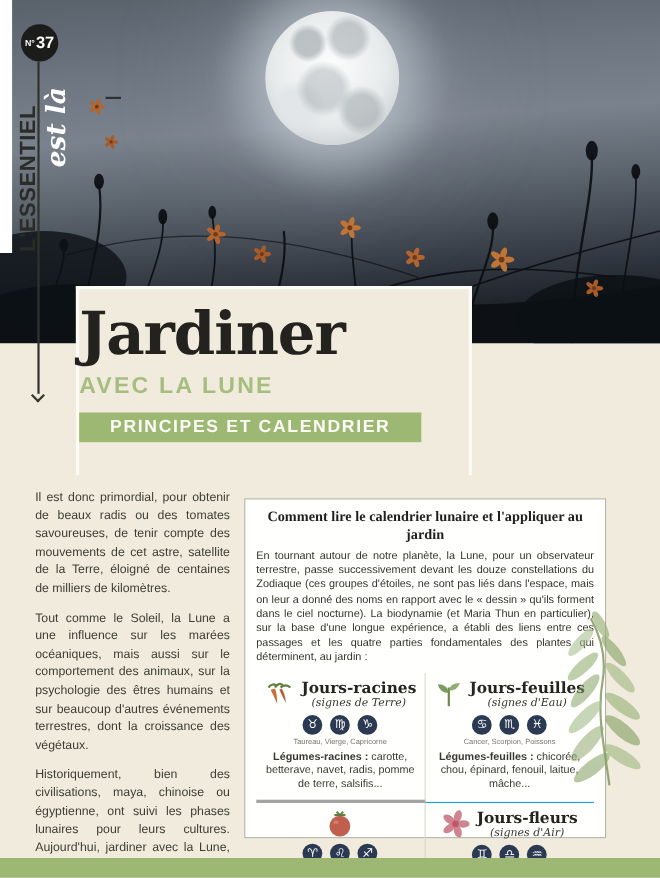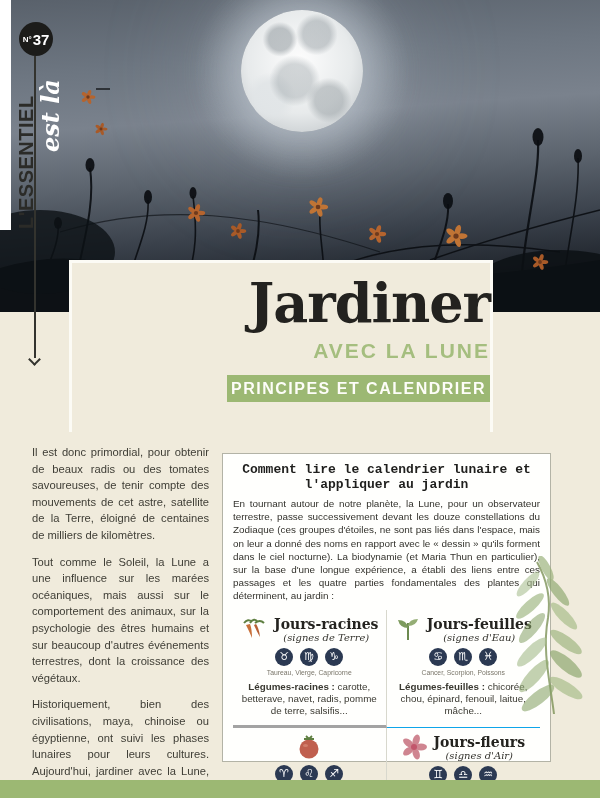--- a/index.html
+++ b/index.html
@@ -52,50 +52,50 @@
   }
   .script{
     position:absolute; left:36px; top:152px; width:74px; height:30px;
     transform-origin:0 0; transform:rotate(-90deg);
     font-family:"DejaVu Serif", serif; font-style:italic; font-weight:bold;
     font-size:24px; color:#ffffff;
   }
 
   
   .title-box{
-    position:absolute; left:69px; top:260px; width:424px; height:172px;
+    position:absolute; left:69px; top:260px; width:360px; height:172px;
     background:#f0ebdc; border:3px solid #fcfbf5; border-bottom:none;
-    text-align:right; padding-top:12px;
+    text-align:left; padding-top:12px;
   }
   .main-title{
     font-family:"DejaVu Serif", serif; font-weight:bold; font-size:54px; line-height:1.05;
     color:#23221f; letter-spacing:-1px;
   }
   .sub-title{
     margin-top:7px; font-size:21px; font-weight:bold; letter-spacing:2px; color:#a5be7f;
   }
   .banner{
     display:inline-block; margin-top:12px; background:#9cb873; color:#fdfdf8;
-    font-size:16px; font-weight:bold; letter-spacing:1.5px; padding:5px 4px 4px;
+    font-size:16px; font-weight:bold; letter-spacing:1.5px; padding:5px 28px 4px;
   }
 
   
   .intro{
     position:absolute; left:32px; top:444px; width:177px;
     font-size:11.2px; line-height:16.6px; color:#3e3d35; text-align:justify;
   }
   .intro p{ margin-bottom:10px; }
 
   
   .card{
     position:absolute; left:222px; top:453px; width:329px; height:309px;
     background:#fffffd; border:1px solid #b3b3a6; padding:8px 10px 6px;
   }
   .card-title{
-    font-family:Liberation Mono, monospace; font-weight:bold; font-size:13px;
+    font-family:Liberation Serif, serif; font-weight:bold; font-size:13px;
     color:#1f1f1d; text-align:center; margin-bottom:5px;
   }
   .card-intro{
     font-size:9.9px; line-height:13.2px; color:#33322c; text-align:justify; margin-bottom:7px;
   }
   .grid{ display:grid; grid-template-columns:1fr 1fr; }
   .quad{ padding:6px 4px 7px; text-align:center; }
   .quad.tl{ border-right:1px solid #d8d8cd; border-bottom:3px solid #a3a3a3; }
   .quad.tr{ border-bottom:1px solid #0ea5e9; }
   .quad.bl{ border-right:1px solid #d8d8cd; }

